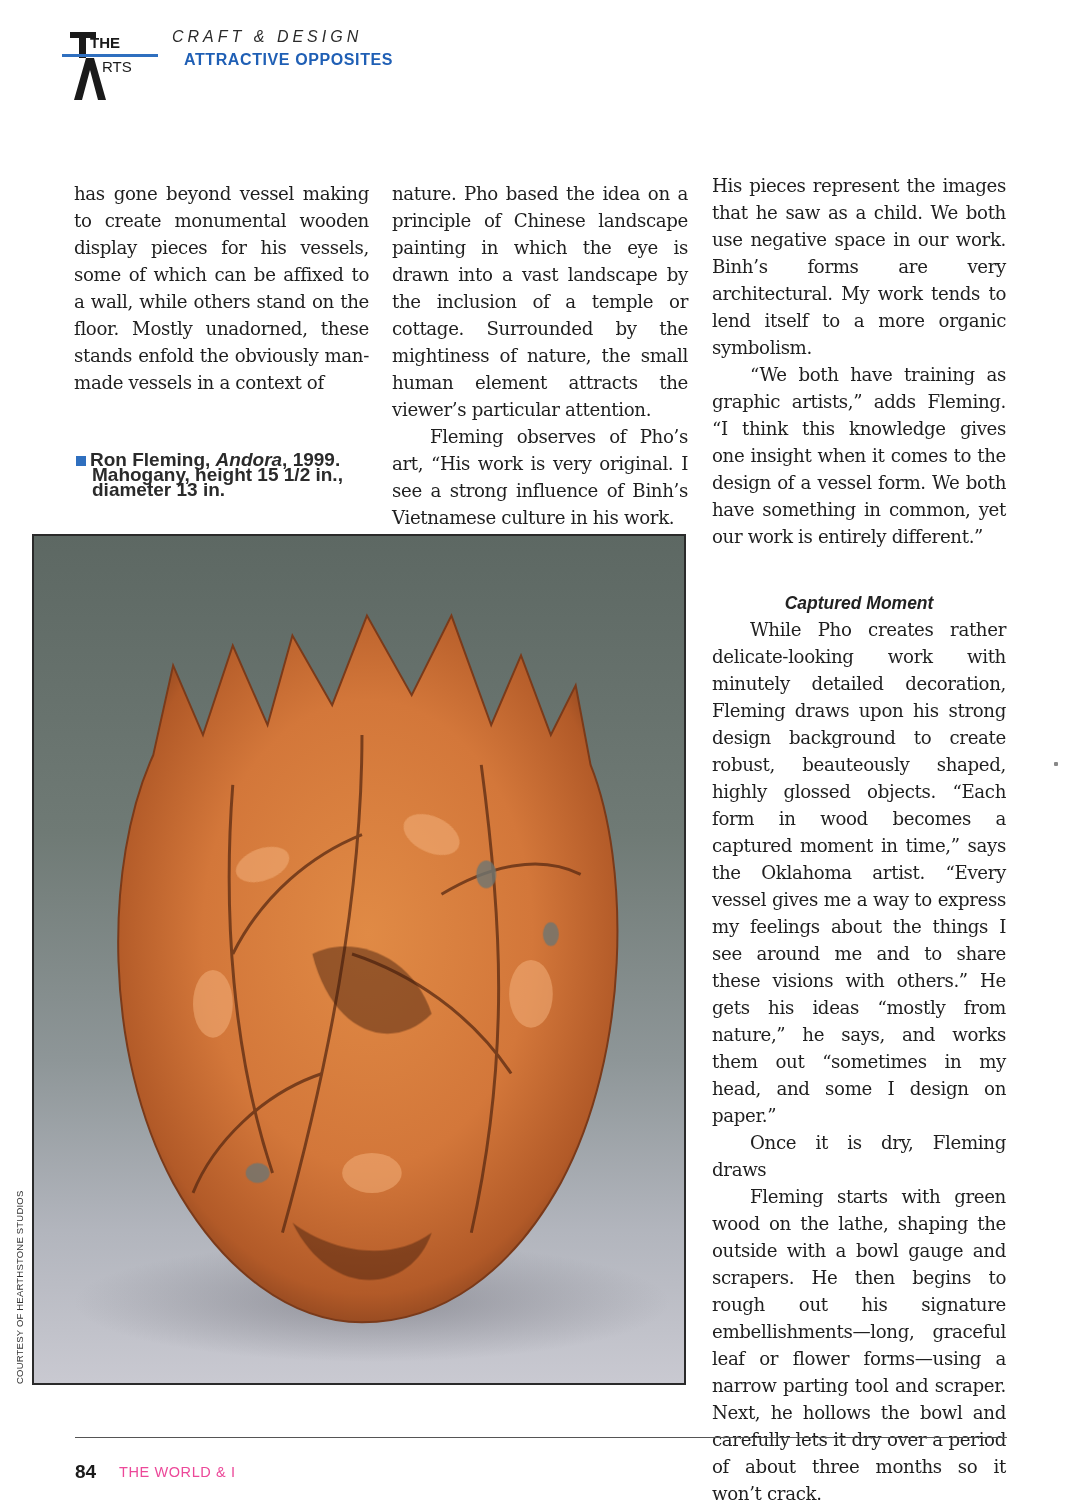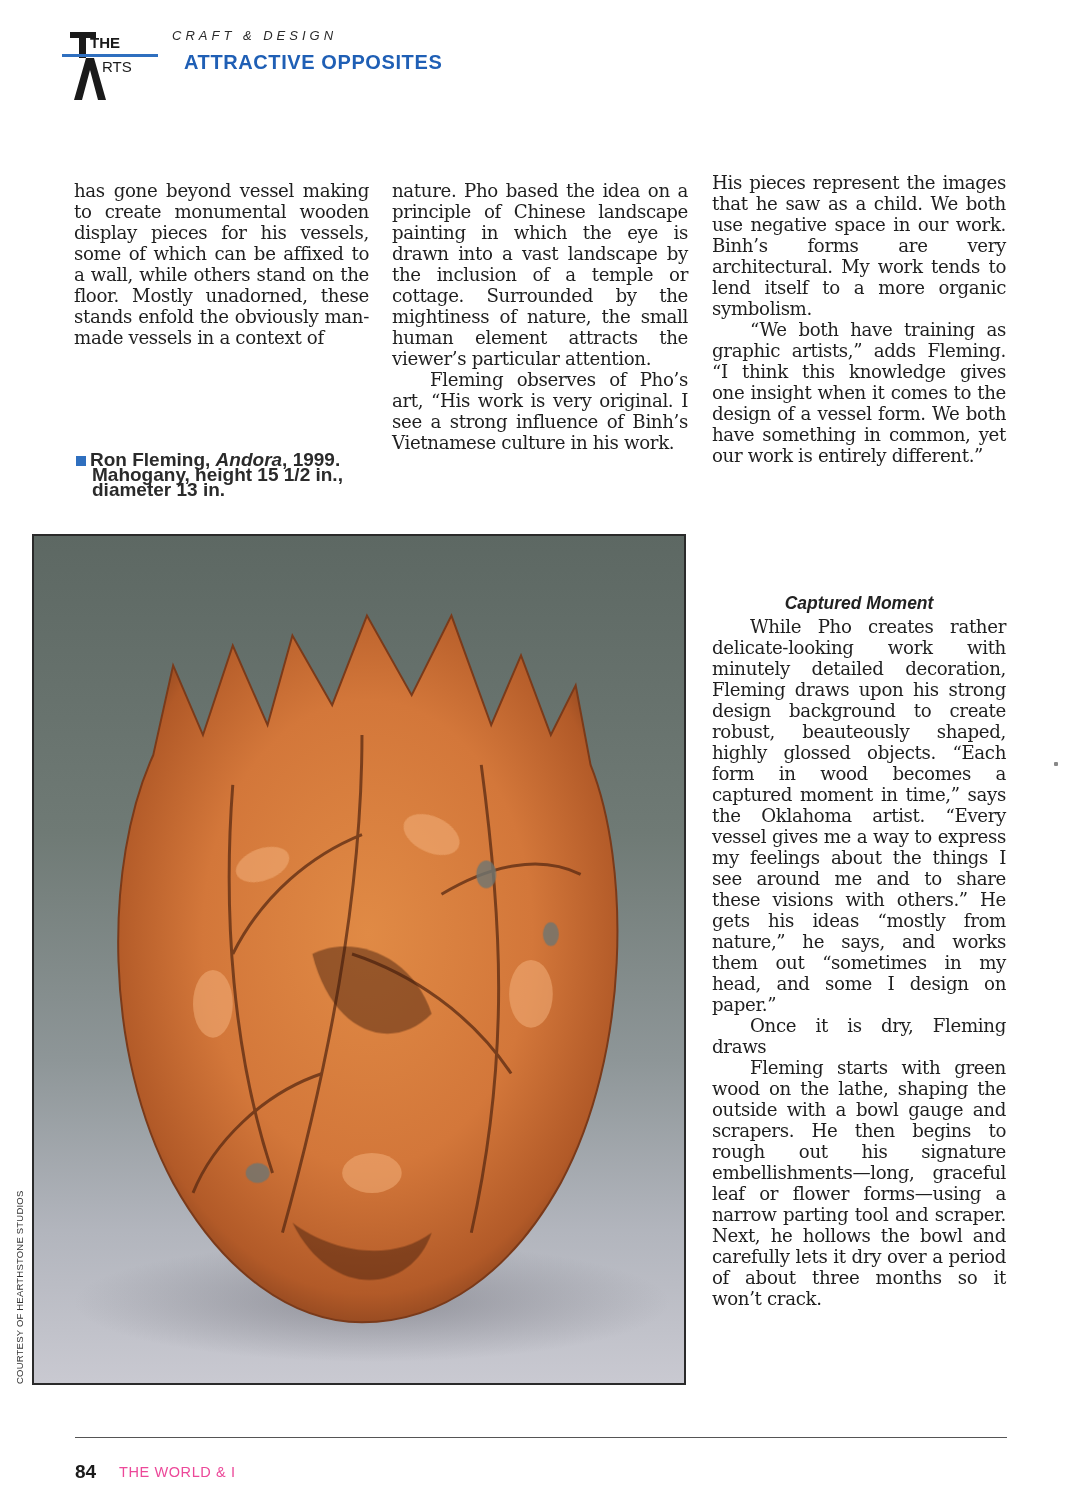--- a/index.html
+++ b/index.html
@@ -6,30 +6,30 @@
     body {
       width: 1069px; height: 1500px; position: relative; overflow: hidden;
       background: #ffffff; color: #1f1f1f;
       font-family: "DejaVu Serif", serif;
     }
     
     .logo { position: absolute; left: 60px; top: 26px; width: 110px; height: 80px; }
     .kicker {
       position: absolute; left: 172px; top: 28px;
       font-family: "Liberation Sans", sans-serif; font-style: italic;
-      font-size: 13px; letter-spacing: 4px; color: #2a2a2a;
+      font-size: 16px; letter-spacing: 4px; color: #2a2a2a;
     }
     .headline {
       position: absolute; left: 184px; top: 51px;
       font-family: "Liberation Sans", sans-serif; font-weight: bold;
-      font-size: 20px; letter-spacing: 0.6px; color: #1f5fb5;
+      font-size: 16px; letter-spacing: 0.6px; color: #1f5fb5;
     }
     
     .col {
-      position: absolute; font-size: 18.2px; line-height: 21px;
+      position: absolute; font-size: 18.2px; line-height: 27px;
       text-align: justify; letter-spacing: -0.35px;
     }
     .col p { margin: 0; }
     .col p.indent { text-indent: 38px; }
     .col1 { left: 74px; top: 180px; width: 295px; }
     .col2 { left: 392px; top: 180px; width: 296px; }
     .col3 { left: 712px; top: 172px; width: 294px; }
     .col3b { left: 712px; top: 616px; width: 294px; }
     .caption {
       position: absolute; left: 76px; top: 452px; width: 270px;

